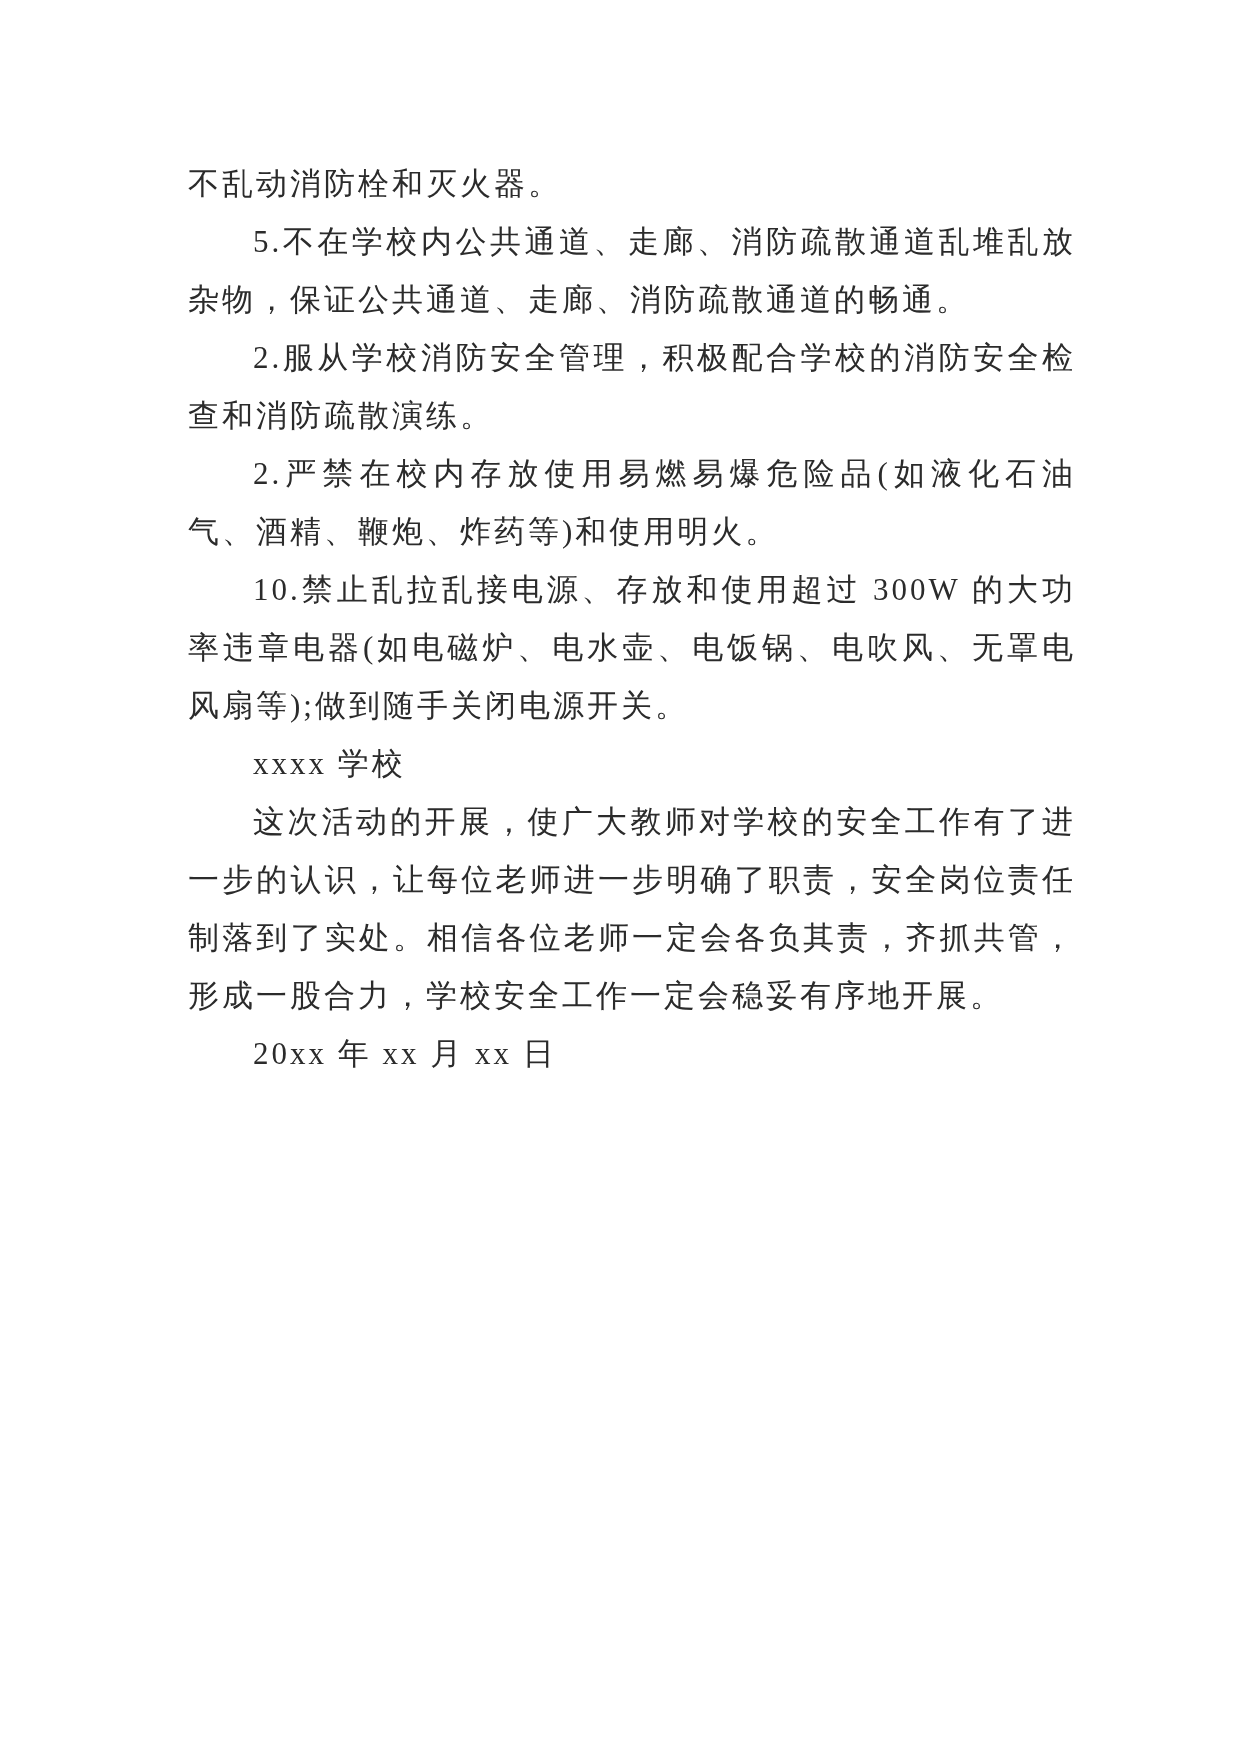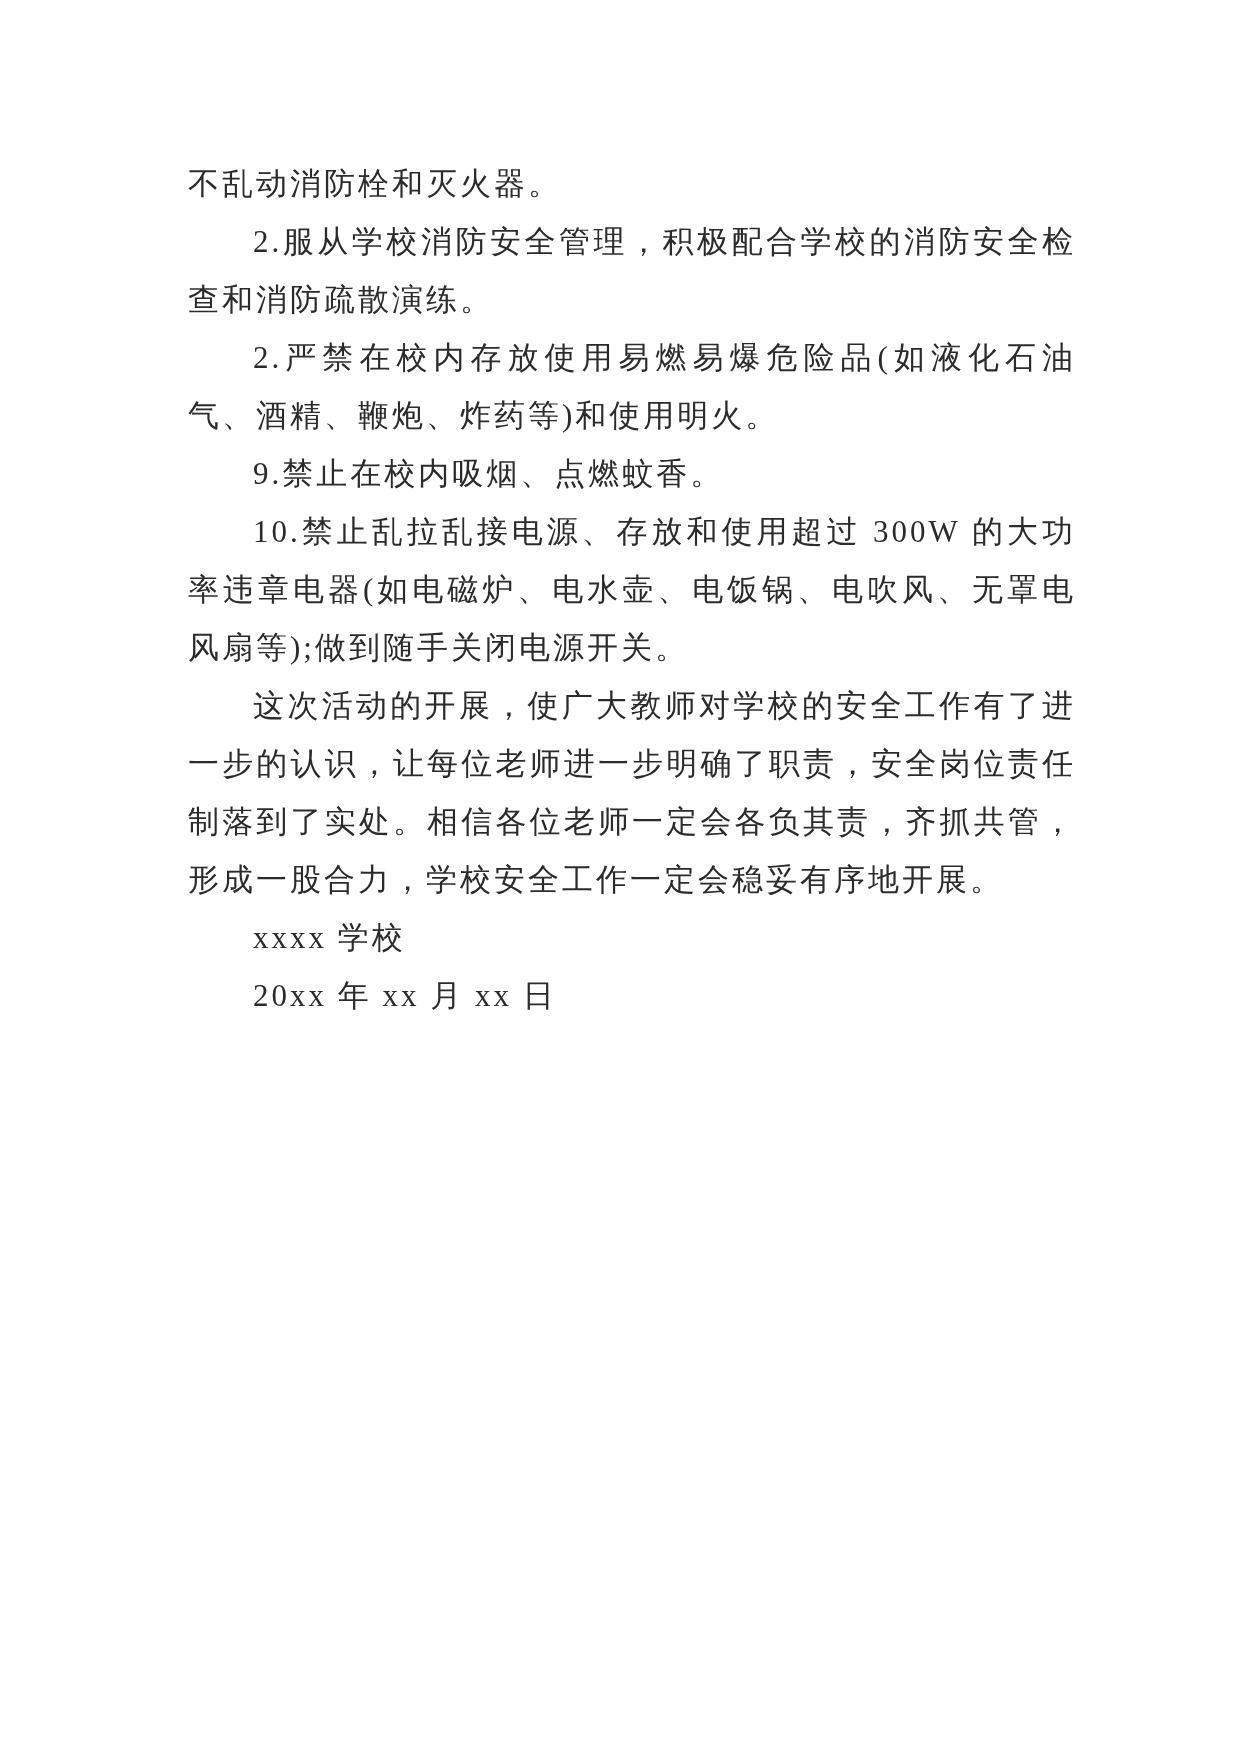--- a/index.html
+++ b/index.html
@@ -39,21 +39,21 @@
   .doc-body p.noindent {
     text-indent: 0;
   }
 </style>
 </head>
 <body>
 
 <div class="page">
   <div class="doc-body">
     <p class="noindent">不乱动消防栓和灭火器。</p>
+    <p class="indent">5.不在学校内公共通道、走廊、消防疏散通道乱堆乱放杂物，保证公共通道、走廊、消防疏散通道的畅通。</p>
     <p class="indent">2.服从学校消防安全管理，积极配合学校的消防安全检查和消防疏散演练。</p>
     <p class="indent">2.严禁在校内存放使用易燃易爆危险品(如液化石油气、酒精、鞭炮、炸药等)和使用明火。</p>
-    <p class="indent">9.禁止在校内吸烟、点燃蚊香。</p>
     <p class="indent">10.禁止乱拉乱接电源、存放和使用超过 300W 的大功率违章电器(如电磁炉、电水壶、电饭锅、电吹风、无罩电风扇等);做到随手关闭电源开关。</p>
+    <p class="indent">xxxx 学校</p>
     <p class="indent">这次活动的开展，使广大教师对学校的安全工作有了进一步的认识，让每位老师进一步明确了职责，安全岗位责任制落到了实处。相信各位老师一定会各负其责，齐抓共管，形成一股合力，学校安全工作一定会稳妥有序地开展。</p>
-    <p class="indent">xxxx 学校</p>
     <p class="indent">20xx 年 xx 月 xx 日</p>
   </div>
 </div>
 
 </body></html>

